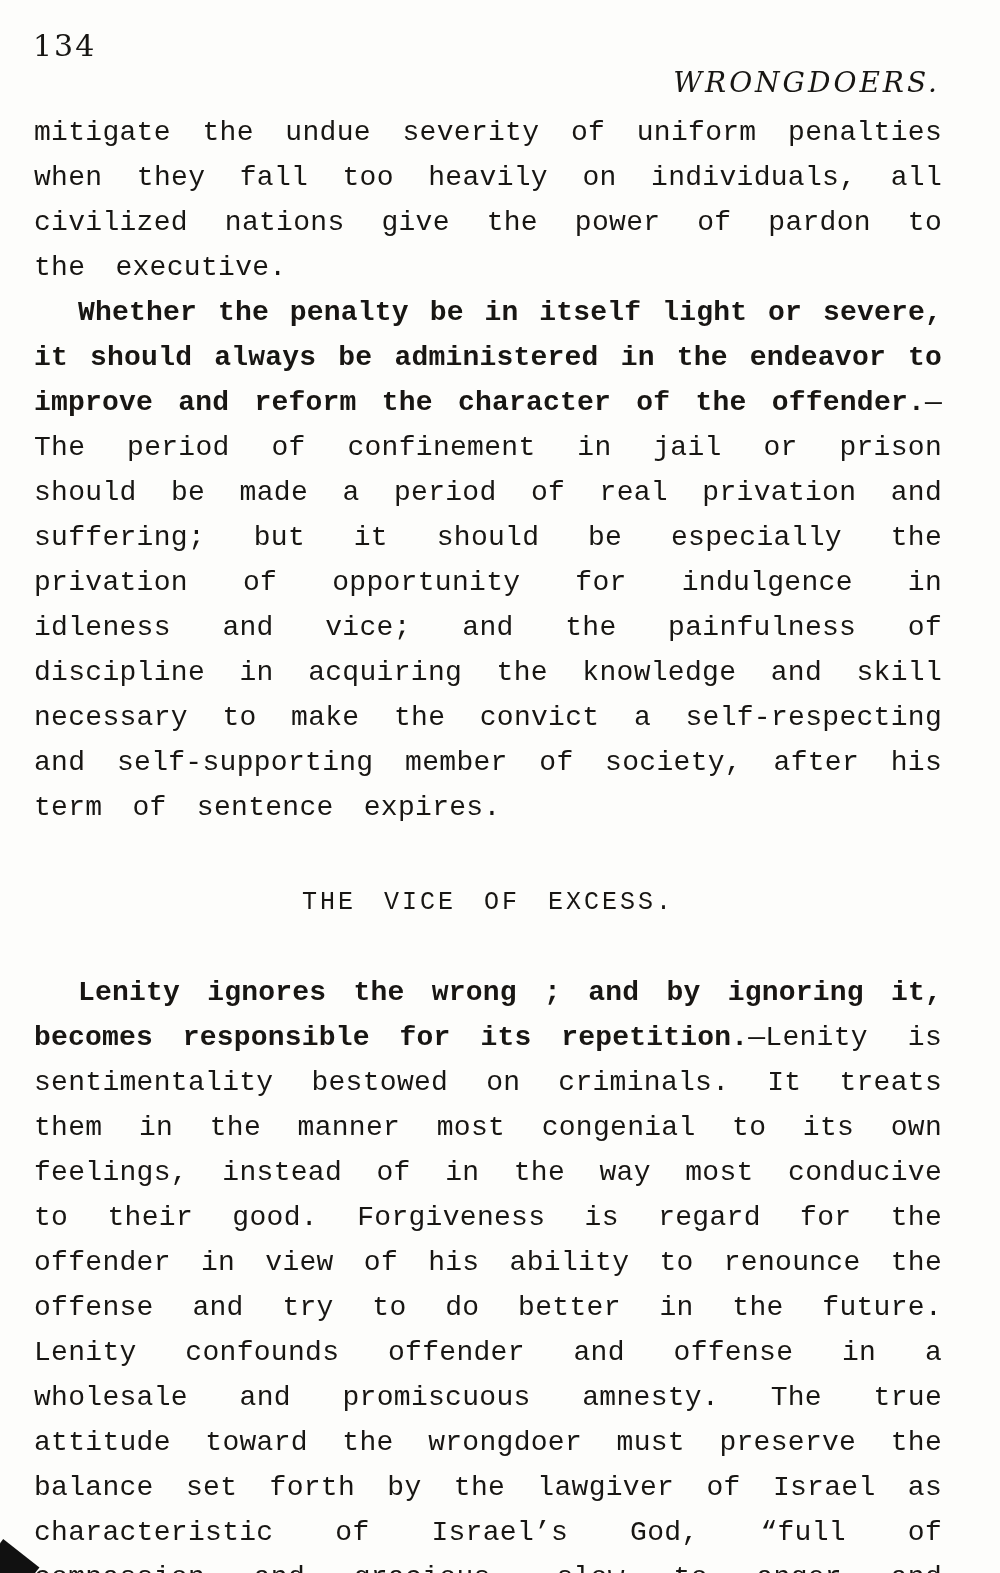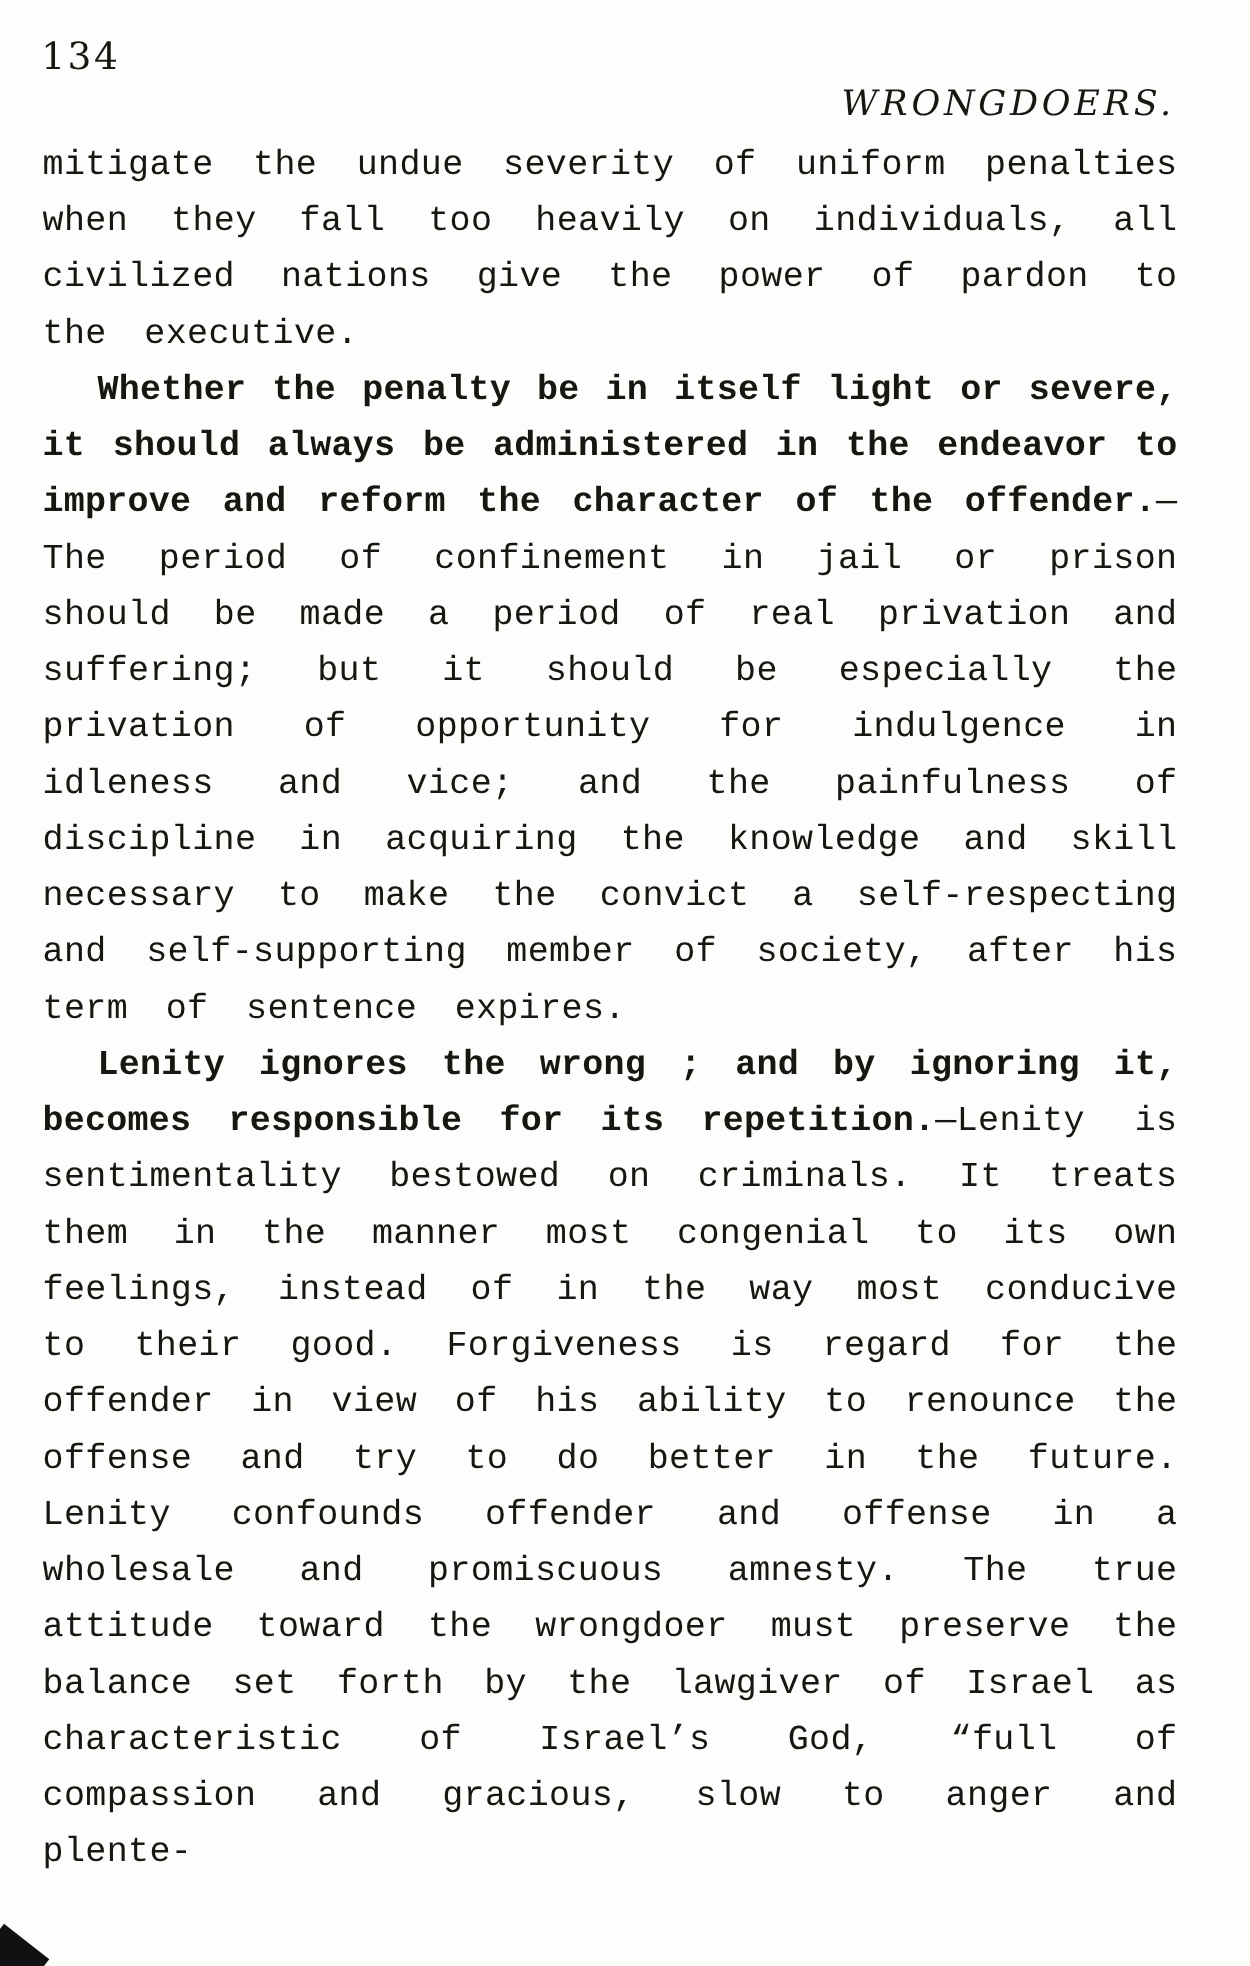--- a/index.html
+++ b/index.html
@@ -92,20 +92,21 @@
   <main class="body-text">
 
     <p>
       <span>mitigate the undue severity of uniform penalties when they fall too heavily on individuals, all civilized nations give the power of pardon to the executive.</span>
     </p>
 
     <p class="indent">
       <span class="lead">Whether the penalty be in itself light or severe, it should always be administered in the endeavor to improve and reform the character of the offender.</span><span>—The period of confinement in jail or prison should be made a period of real privation and suffering; but it should be especially the privation of opportunity for indulgence in idleness and vice; and the painfulness of discipline in acquiring the knowledge and skill necessary to make the convict a self-respecting and self-supporting member of society, after his term of sentence expires.</span>
     </p>
 
+    <h2 class="section-heading">THE VICE OF EXCESS.</h2>
 
     <p class="indent">
       <span class="lead">Lenity ignores the wrong ; and by ignoring it, becomes responsible for its repetition.</span><span>—Lenity is sentimentality bestowed on criminals.  It treats them in the manner most congenial to its own feelings, instead of in the way most conducive to their good. Forgiveness is regard for the offender in view of his ability to renounce the offense and try to do better in the future.  Lenity confounds offender and offense in a wholesale and promiscuous amnesty.  The true attitude toward the wrongdoer must preserve the balance set forth by the lawgiver of Israel as characteristic of Israel’s God, “full of compassion and gracious, slow to anger and plente-</span>
     </p>
 
   </main>
 
   <div class="scan-artifact"></div>
 
 </div>

